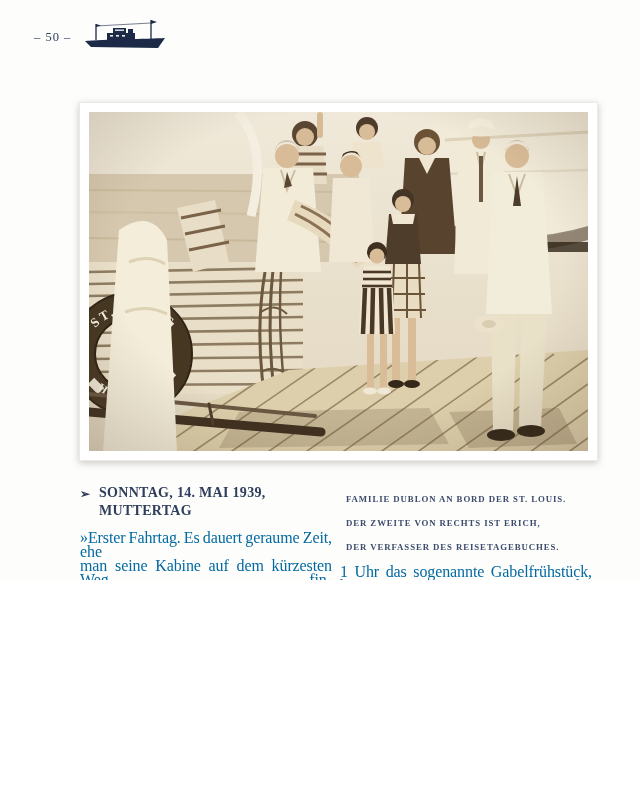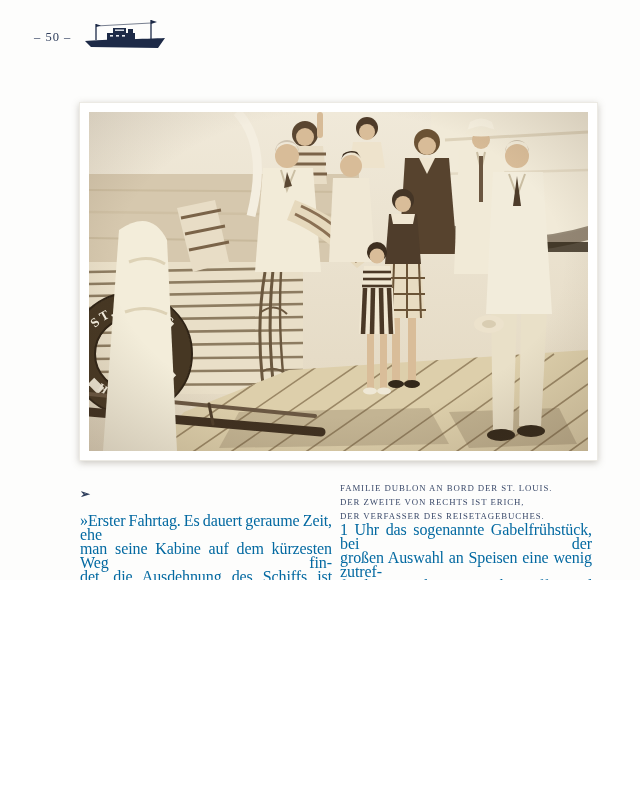--- a/index.html
+++ b/index.html
@@ -17,21 +17,21 @@
   
   .col{position:absolute;width:252px;}
   .col-left{left:80px;top:484px;}
   .col-right{left:340px;top:481px;}
   .entry-heading{display:flex;margin:0;color:#2f3e5c;font-size:14px;line-height:18px;
                  font-weight:bold;letter-spacing:.3px;}
   .entry-heading .arrow{width:19px;font-size:12px;flex:0 0 19px;padding-top:1px;}
   .body-text{margin:0;font-size:16px;line-height:14px;color:#0369a1;
              white-space:pre-line;text-align:justify;text-align-last:justify;
              word-spacing:-1.2px;letter-spacing:-.1px;hyphens:none;}
-  .photo-caption{margin:0;font-size:8.8px;line-height:14px;font-weight:normal;
+  .photo-caption{margin:6px;font-size:8.8px;line-height:24px;font-weight:bold;
                  letter-spacing:.9px;color:#3c4b6b;white-space:pre;}
   .col-left .entry-heading{margin-bottom:11px;}
   .col-right .body-text.after-caption{}
   .col-right .entry-heading{margin-top:16px;margin-bottom:9px;}
 </style>
 </head>
 <body>
 
 <div class="page">
 
@@ -255,20 +255,24 @@
         <path d="M92,106 L132,98 M96,122 L136,114 M100,138 L140,130" stroke="#7a6348" stroke-width="3" fill="none"></path>
       </g>
 
       <rect x="0" y="0" width="499" height="339" fill="url(#vig)"></rect>
     </svg>
   </figure>
 
   <section class="col col-left">
     <h2 class="entry-heading">
       <span class="arrow">➢</span>
+      <span class="h-lines">
+        <span>SONNTAG, 14. MAI 1939,</span><br>
+        <span>MUTTERTAG</span>
+      </span>
     </h2>
     <p class="body-text">»Erster Fahrtag. Es dauert geraume Zeit, ehe
 man seine Kabine auf dem kürzesten Weg fin-
 det, die Ausdehnung des Schiffs ist erstaun-
 lich«, schreibt Erich Dublon. Währenddessen in-
 formiert die Reederei ihren Kapitän, dass zwei
 weitere Schiffe, die Ondura mit 154 Juden und
 die Flandre mit 104 Flüchtlingen an Bord, eben-
 falls auf dem Weg nach Kuba sind. Es sei daher
 erforderlich, mit voller Kraft zu fahren, um vor

